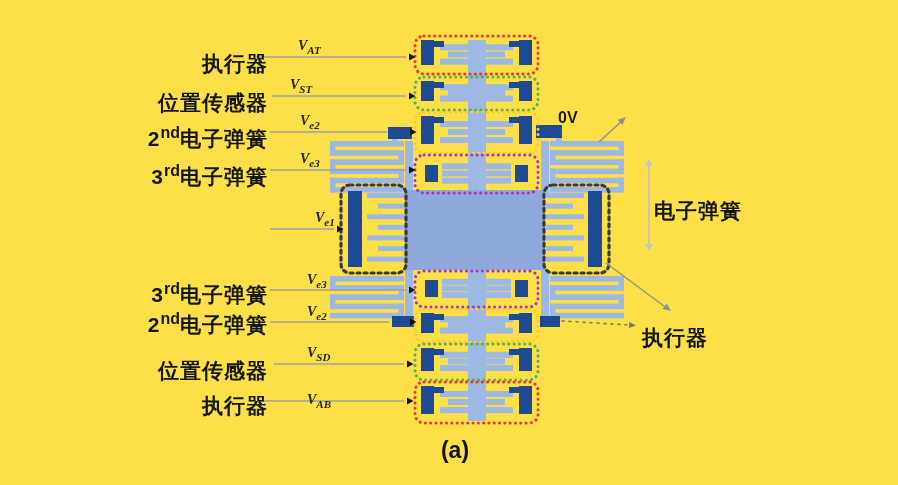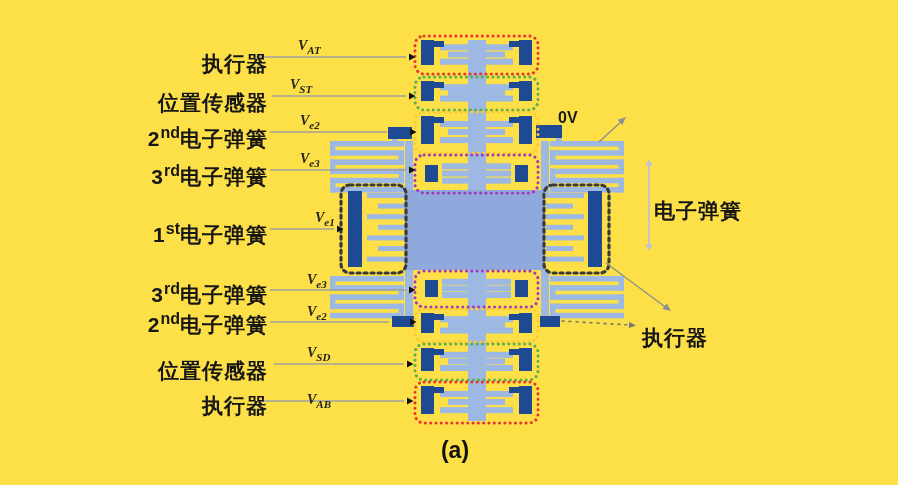--- a/index.html
+++ b/index.html
@@ -251,21 +251,20 @@
         <line x1="649" y1="164" x2="649" y2="246" stroke="#c4c4c4" stroke-width="2"></line>
         <polygon points="649,159 653.0,166.0 645.0,166.0" fill="#c4c4c4"></polygon>
         <polygon points="649,251 645.0,244.0 653.0,244.0" fill="#c4c4c4"></polygon>
       </g>
     </svg>
 
   <div class="zh r" style="top:45px"><span></span><sup></sup><span>执行器</span></div>
   <div class="zh r" style="top:84px"><span></span><sup></sup><span>位置传感器</span></div>
   <div class="zh r" style="top:120px"><span>2</span><sup>nd</sup><span>电子弹簧</span></div>
   <div class="zh r" style="top:158px"><span>3</span><sup>rd</sup><span>电子弹簧</span></div>
-  <div class="zh r" style="top:216px"><span>1</span><sup>st</sup><span>电子弹簧</span></div>
   <div class="zh r" style="top:276px"><span>3</span><sup>rd</sup><span>电子弹簧</span></div>
   <div class="zh r" style="top:306px"><span>2</span><sup>nd</sup><span>电子弹簧</span></div>
   <div class="zh r" style="top:352px"><span></span><sup></sup><span>位置传感器</span></div>
   <div class="zh r" style="top:387px"><span></span><sup></sup><span>执行器</span></div>
 
   <div class="vlab" style="left:298px;top:38px"><span>V</span><sub>AT</sub></div>
   <div class="vlab" style="left:290px;top:77px"><span>V</span><sub>ST</sub></div>
   <div class="vlab" style="left:300px;top:113px"><span>V</span><sub>e2</sub></div>
   <div class="vlab" style="left:300px;top:151px"><span>V</span><sub>e3</sub></div>
   <div class="vlab" style="left:315px;top:210px"><span>V</span><sub>e1</sub></div>

